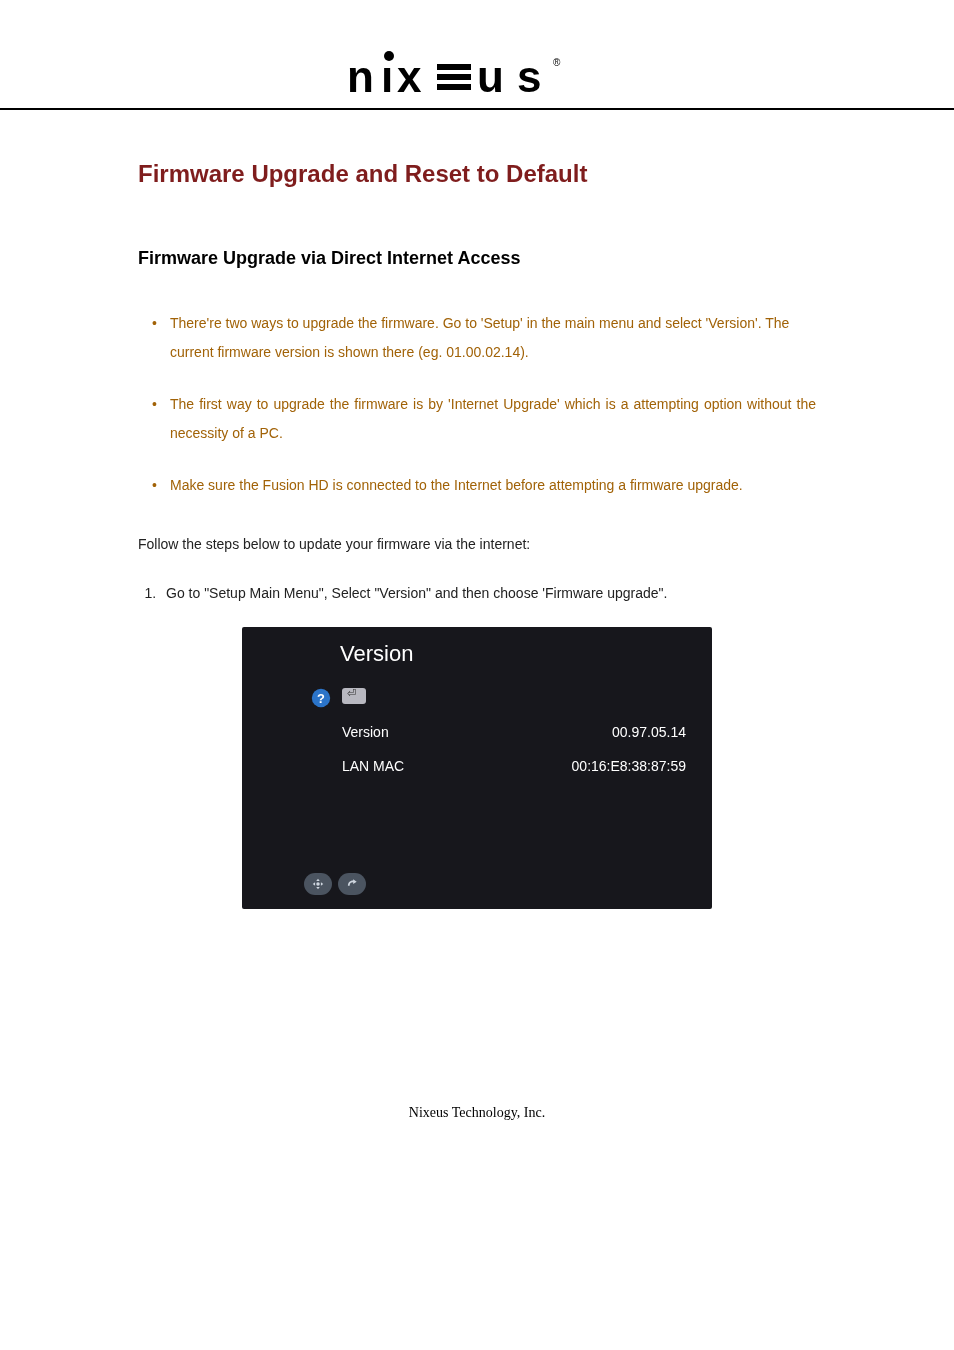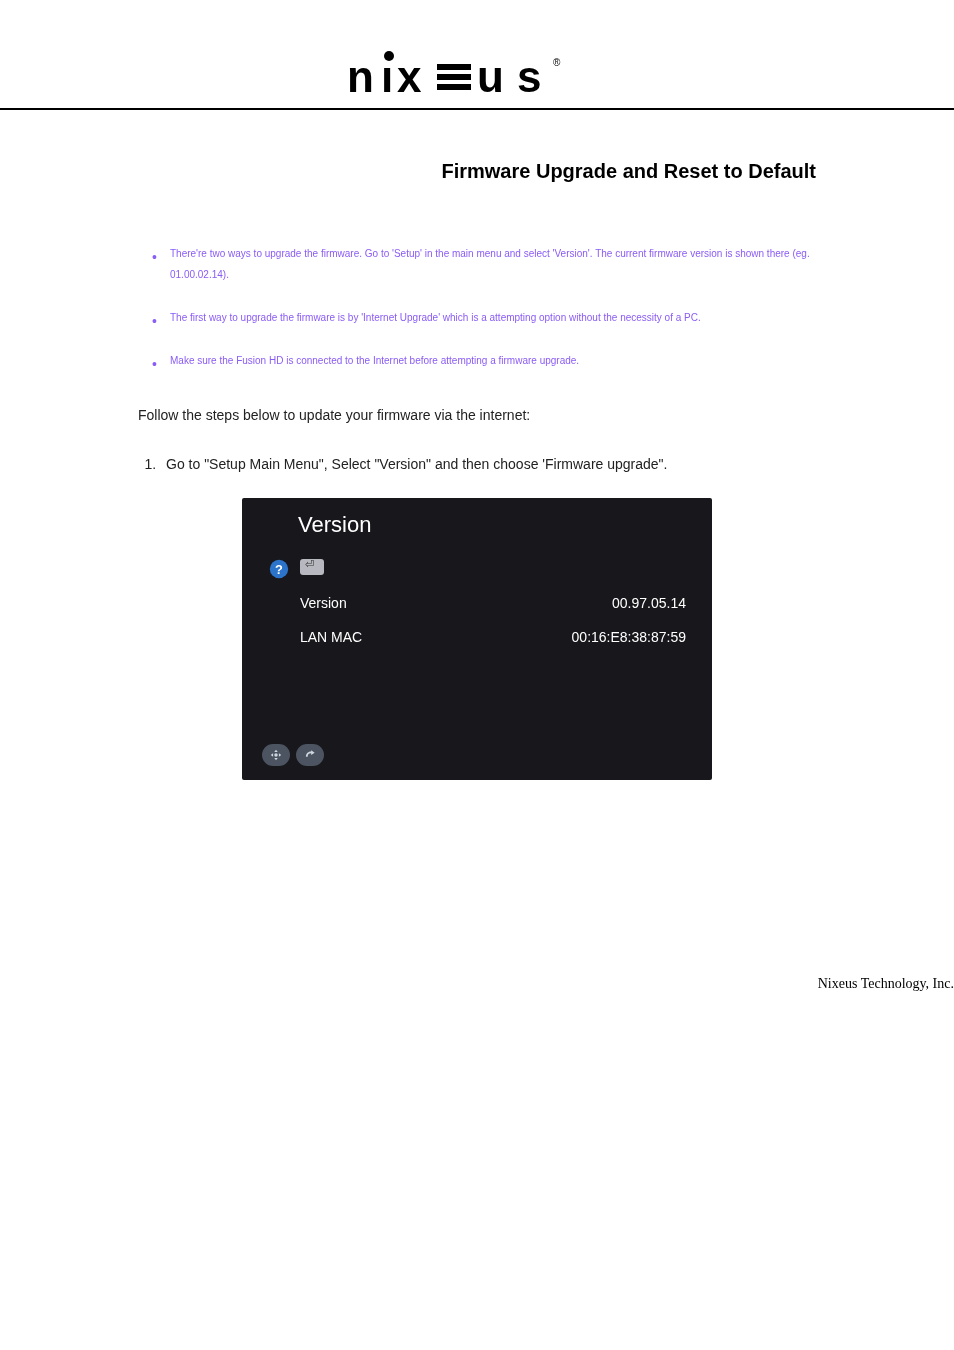--- a/index.html
+++ b/index.html
@@ -25,42 +25,41 @@
     .logo {
       display: inline-block;
     }
     .logo svg {
       height: 46px;
     }
     .content {
       padding: 0 138px;
     }
     .title-main {
-      font-size: 20px;
+      font-size: 24px;
       font-weight: bold;
       margin: 50px 0 60px;
-      color: #000000;
-      text-align: right;
+      color: #7f1d1d;
     }
     .title-sub {
       font-size: 18px;
       font-weight: bold;
       margin-bottom: 40px;
       color: #000;
     }
     ul.bullets {
       list-style: none;
       margin: 0 0 30px 0;
     }
     ul.bullets li {
       position: relative;
       padding-left: 32px;
-      font-size: 10px;
+      font-size: 14px;
       line-height: 2.1;
-      color: #8b5cf6;
+      color: #a16207;
       margin-bottom: 22px;
     }
     ul.bullets li::before {
       content: "•";
       position: absolute;
       left: 14px;
       top: 0;
       font-size: 14px;
     }
     ul.bullets li.justify {
@@ -88,20 +87,21 @@
       margin-top: 6px;
     }
     .screenshot {
       display: inline-block;
       width: 470px;
       background: #17171c;
       color: #fff;
       text-align: left;
       border-radius: 2px;
       overflow: hidden;
+      padding-left: 42px;
     }
     .screen-title {
       font-size: 22px;
       padding: 14px 48px 14px 56px;
     }
     .screen-list {
       padding: 0;
     }
     .screen-row {
       display: flex;
@@ -155,21 +155,21 @@
       border-radius: 11px;
       display: inline-flex;
       align-items: center;
       justify-content: center;
     }
     .foot-btn svg {
       width: 14px;
       height: 14px;
     }
     .footer-block {
-      text-align: right;
+      text-align: center;
       margin-top: 190px;
       font-family: "Times New Roman", Times, serif;
       font-size: 14px;
       line-height: 1.4;
     }
   </style>
 </head>
 <body>
 
 <div class="page">
@@ -186,20 +186,21 @@
         <rect x="90" y="34" width="34" height="6" fill="#000"></rect>
         <text x="130" y="42" font-family="Arial Black, Arial, sans-serif" font-weight="900" font-size="44" letter-spacing="-1" fill="#000">u</text>
         <text x="170" y="42" font-family="Arial Black, Arial, sans-serif" font-weight="900" font-size="44" letter-spacing="-1" fill="#000">s</text>
         <text x="206" y="16" font-family="Arial" font-size="10" fill="#000">®</text>
       </svg>
     </div>
   </div>
 
   <div class="content">
     <h1 class="title-main">Firmware Upgrade and Reset to Default</h1>
+    <h2 class="title-sub">Firmware Upgrade via Direct Internet Access</h2>
 
     <ul class="bullets">
       <li>There're two ways to upgrade the firmware. Go to 'Setup' in the main menu and select 'Version'. The current firmware version is shown there (eg. 01.00.02.14).</li>
       <li class="justify">The first way to upgrade the firmware is by 'Internet Upgrade' which is a attempting option without the necessity of a PC.</li>
       <li>Make sure the Fusion HD is connected to the Internet before attempting a firmware upgrade.</li>
     </ul>
 
     <p class="para">Follow the steps below to update your firmware via the internet:</p>
 
     <ol class="steps">

